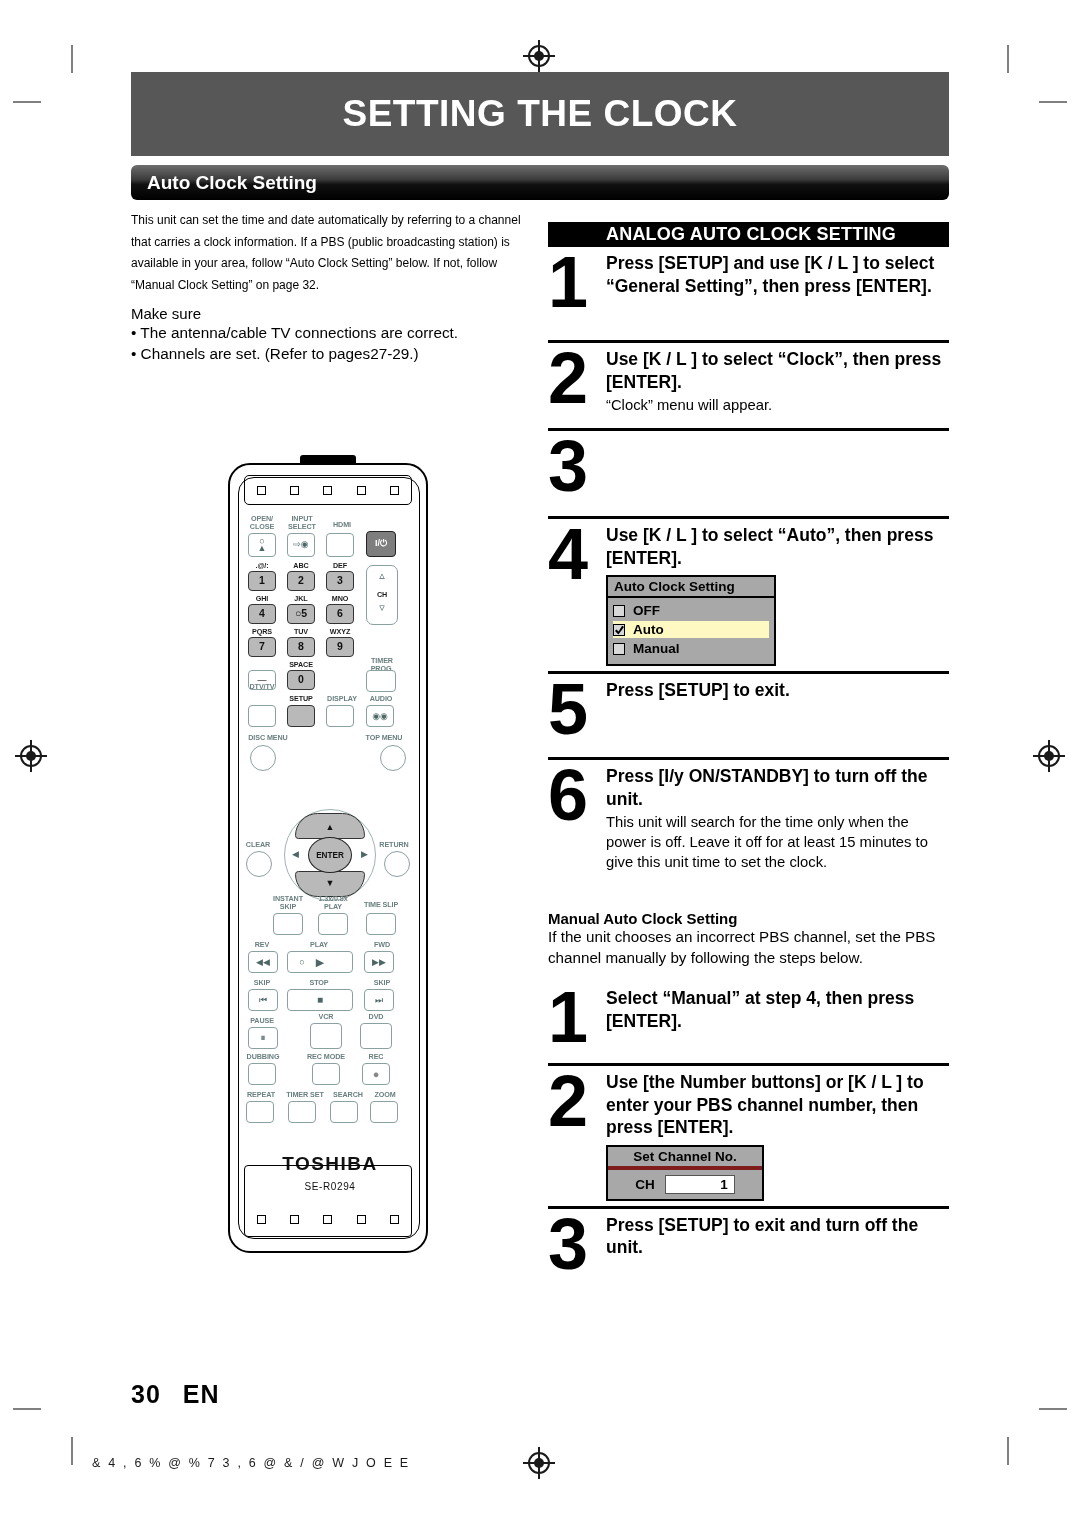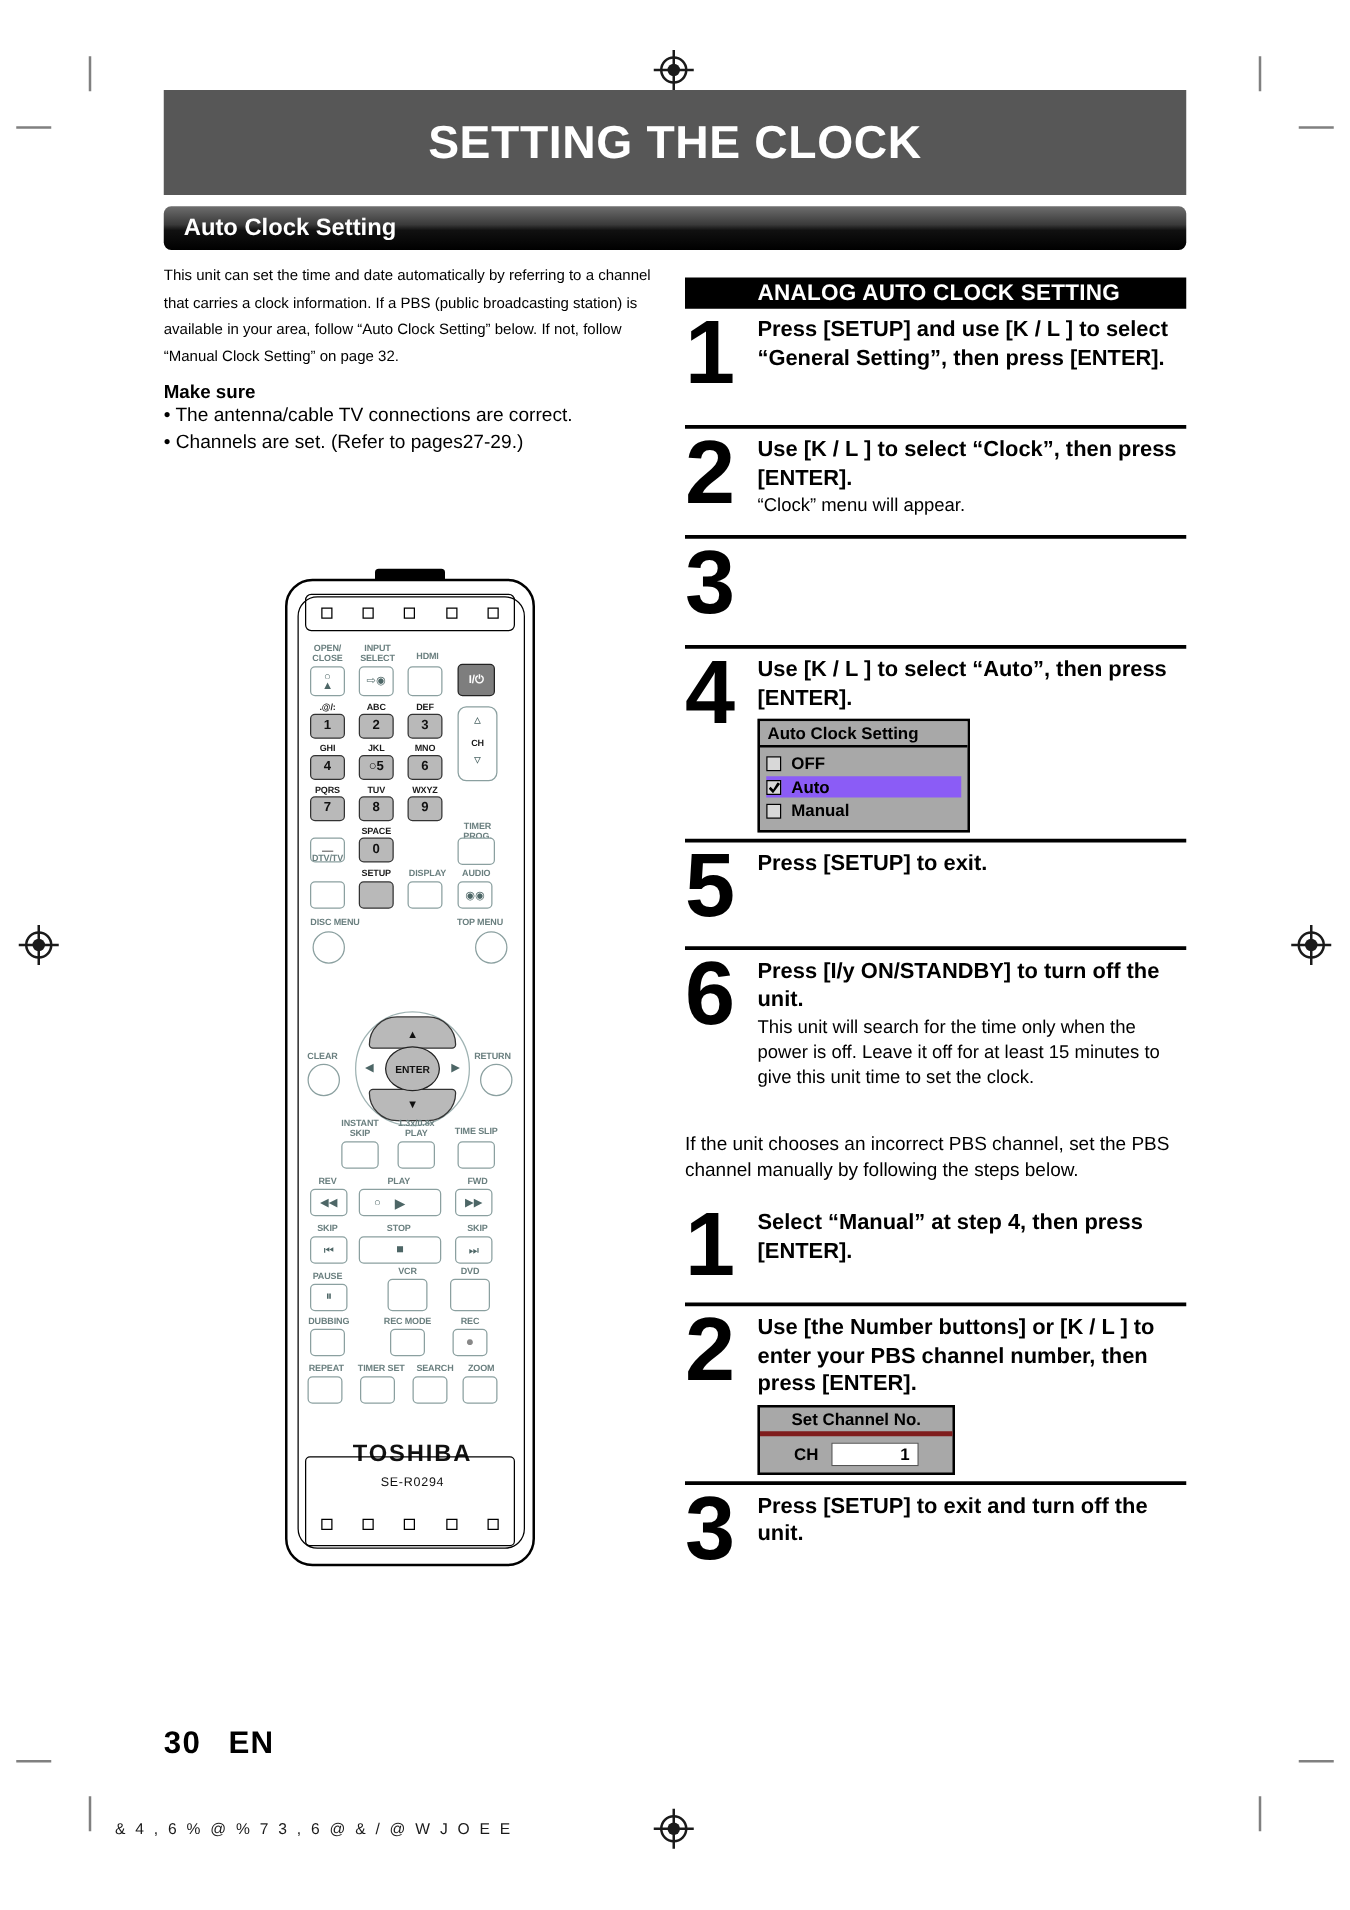--- a/index.html
+++ b/index.html
@@ -43,21 +43,21 @@
     background:linear-gradient(to bottom,#6e6e6e 0%,#3a3a3a 42%,#111 55%,#000 100%);
     display:flex; align-items:center;
   }
   .section-bar h2 {
     color:#fff; font-size:19px; font-weight:bold; padding-left:16px;
   }
 
   
   .left-col { position:absolute; left:131px; top:210px; width:400px; }
   .intro { font-size:12px; line-height:21.5px; color:#000; }
-  .make-sure { font-size:15px; font-weight:bold; margin-top:9px; }
+  .make-sure { font-size:15px; font-weight:normal; margin-top:9px; }
   .bullets { font-size:15.3px; line-height:21px; }
 
   
   .right-col { position:absolute; left:548px; top:222px; width:401px; }
   .black-bar {
     background:#000; color:#fff; font-size:18px; font-weight:bold;
     height:25px; display:flex; align-items:center; padding-left:58px;
     letter-spacing:.2px;
   }
   .step {
@@ -90,21 +90,21 @@
   .cbx {
     width:12px; height:12px; background:#d8d8d8; border:1.5px solid #000;
     margin-right:8px; flex:0 0 12px; position:relative;
   }
   .cbx.checked::after {
     content:""; position:absolute; left:1px; top:1px;
     width:9px; height:9px; background:#000;
     clip-path: polygon(80% 0%,100% 18%,38% 100%,0% 62%,16% 44%,40% 68%);
   }
   .osd-row .lbl { font-size:13.5px; font-weight:bold; }
-  .osd-row.sel { background:#8b5cf6; }
+  .osd-row.sel { background:#fef9c3; }
   .osd-row.sel .lbl { flex:1; }
 
   .osd2 { border:2px solid #000; width:158px; margin-top:6px; background:#a8a8a8; }
   .osd2-title {
     border-bottom:4px solid #7f1d1d; text-align:center;
     font-size:13.5px; font-weight:bold; padding:2px 0;
   }
   .osd2-body { display:flex; align-items:center; justify-content:center; padding:5px 0; }
   .osd2-body .ch { font-size:13.5px; font-weight:bold; margin-right:10px; }
   .osd2-field {
@@ -503,20 +503,21 @@
     <div class="step nol" style="min-height:120px;">
       <div class="num">6</div>
       <div class="body">
         <div class="lead">Press [I/y   ON/STANDBY] to turn off the unit.</div>
         <div class="sub">This unit will search for the time only when the power is off. Leave it off for at least 15 minutes to give this unit time to set the clock.</div>
       </div>
     </div>
 
     <div style="height:26px;"></div>
 
+    <div class="sub-head">Manual Auto Clock Setting</div>
     <div class="sub-text" style="margin-bottom:14px;">If the unit chooses an incorrect PBS channel, set the PBS channel manually by following the steps below.</div>
 
     <div class="step" style="min-height:84px;">
       <div class="num">1</div>
       <div class="body">
         <div class="lead">Select “Manual” at step 4, then press [ENTER].</div>
       </div>
     </div>
 
     <div class="step" style="min-height:140px;">

